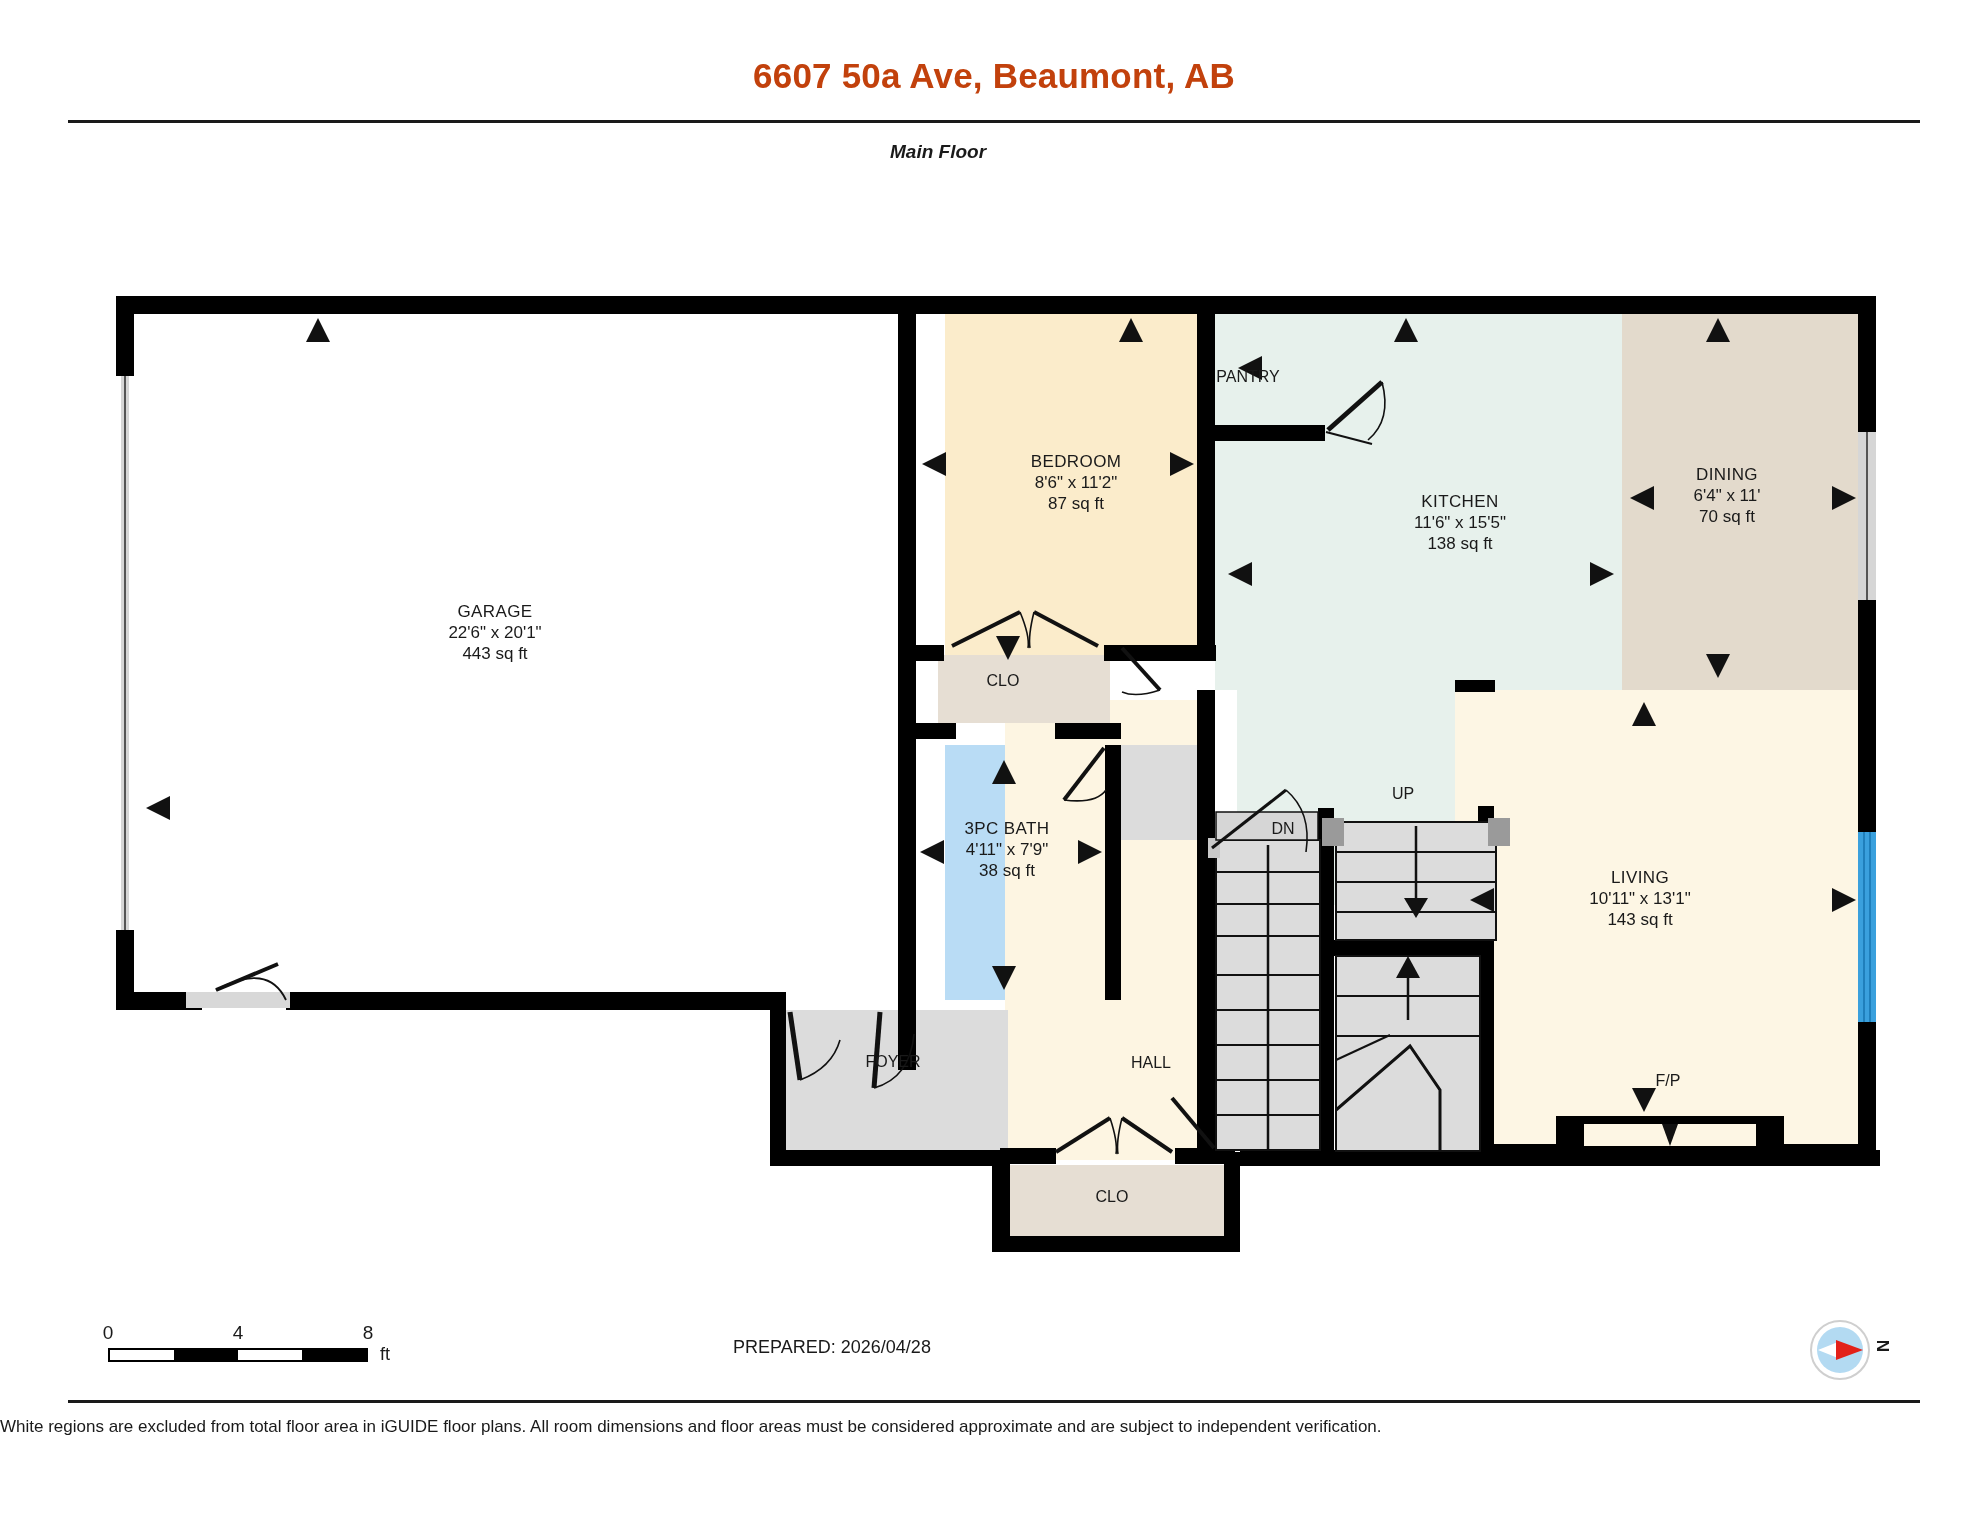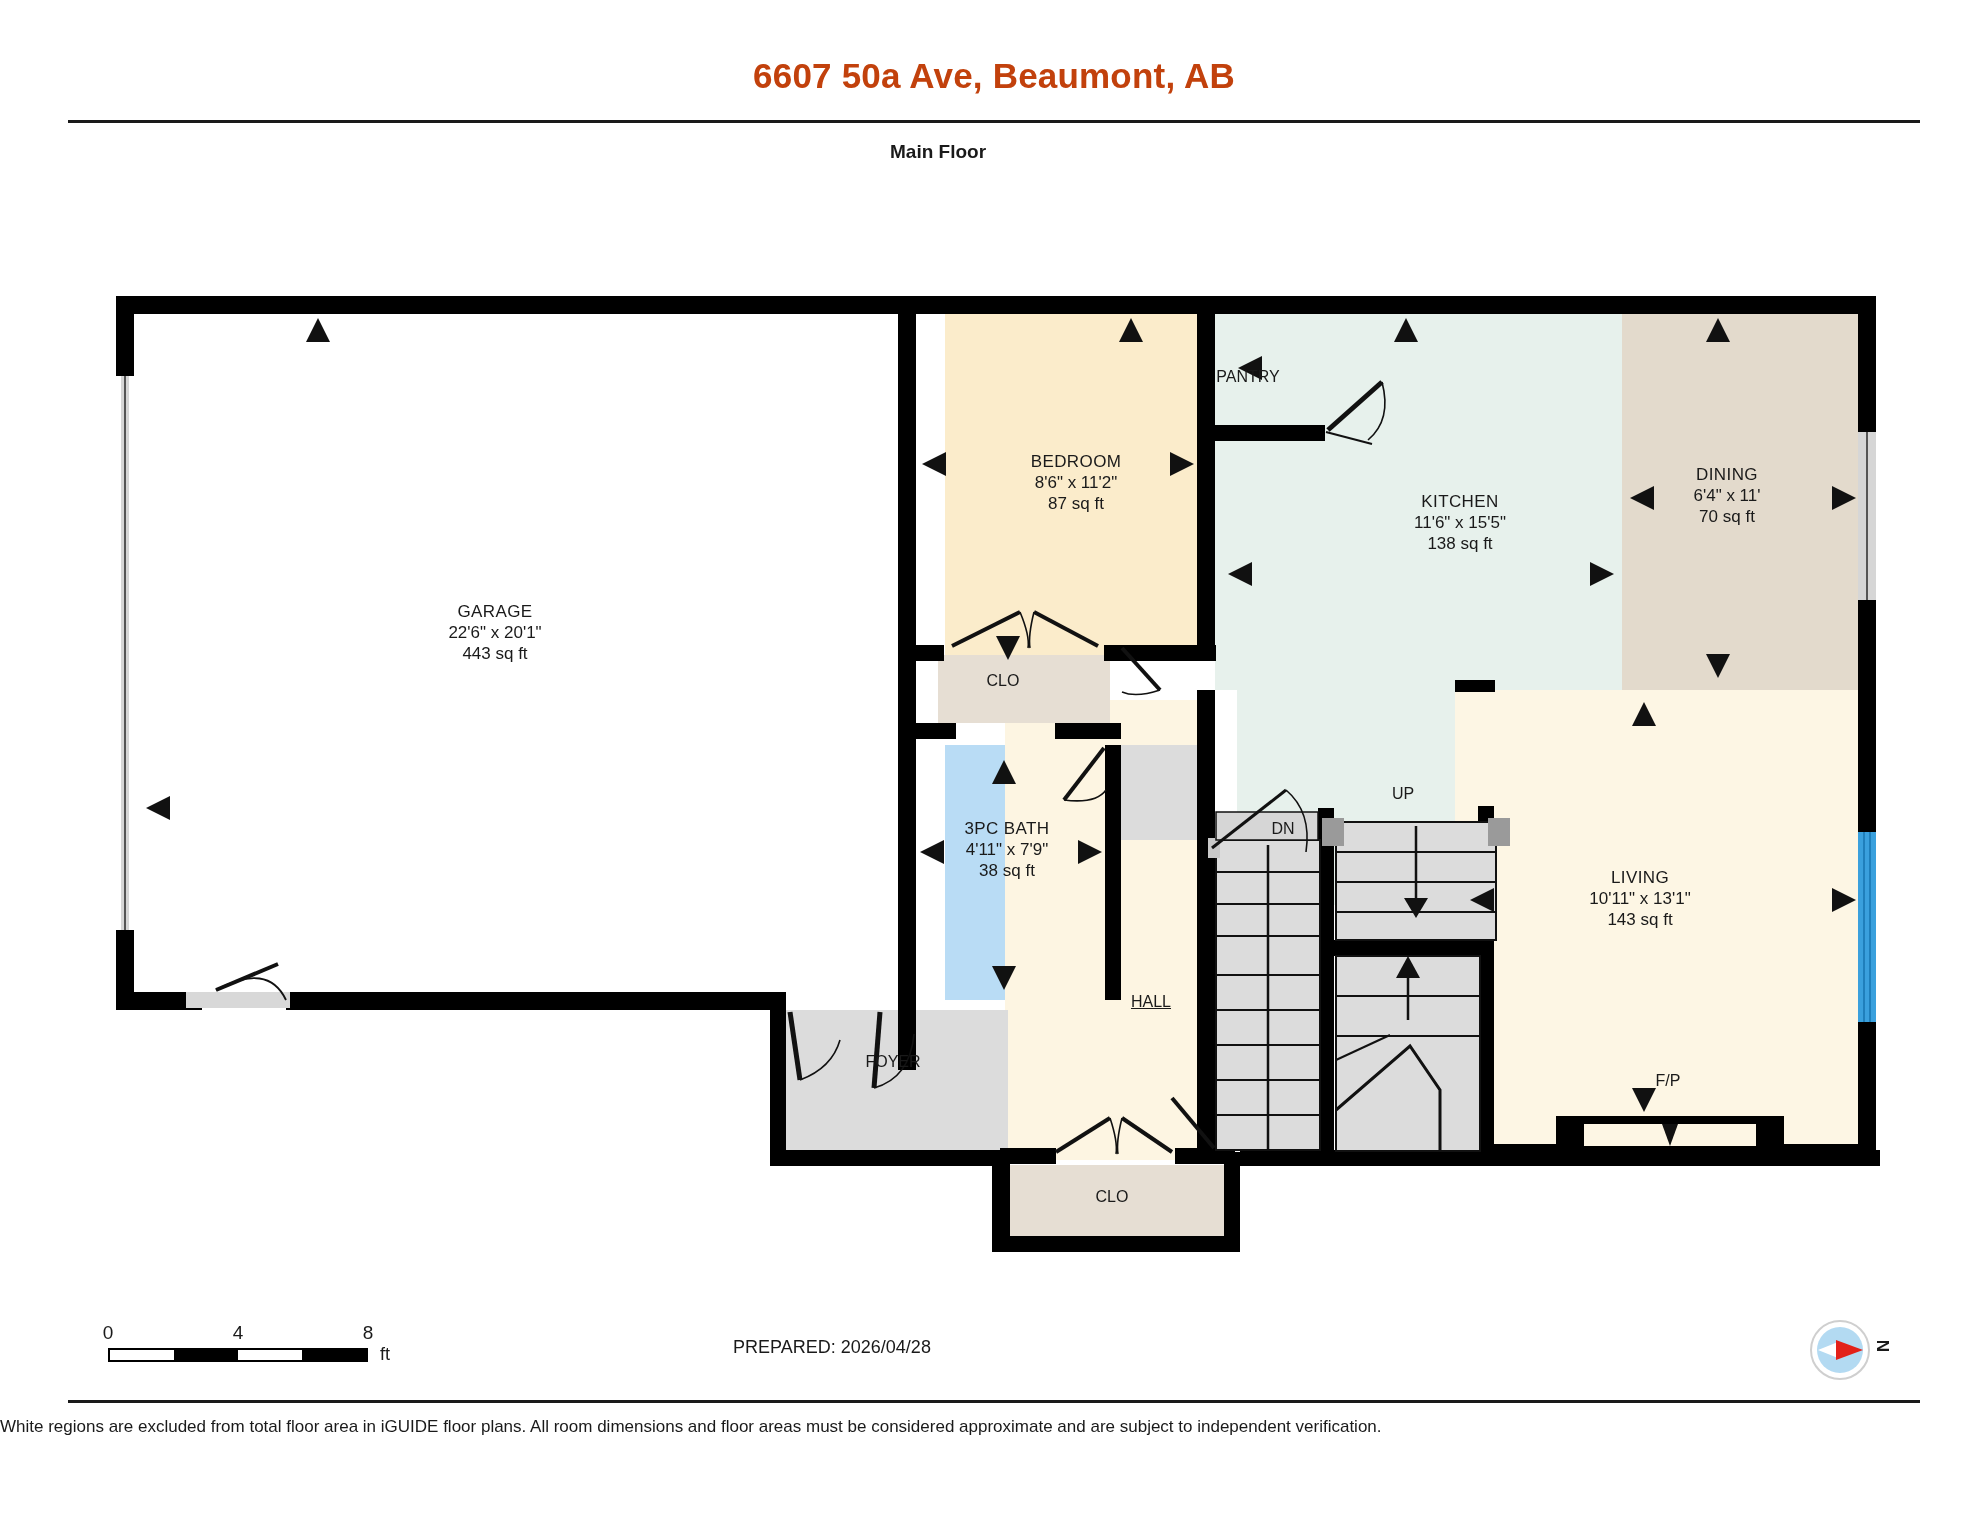--- a/index.html
+++ b/index.html
@@ -45,20 +45,21 @@
     background: #1a1a1a;
   }
 
   #area-summary {
     position: absolute;
     top: 140px;
     left: 890px;
     display: flex;
     align-items: center;
     gap: 22px;
+    font-style: italic;
   }
   #area-summary .floor-label {
     font-size: 19px;
     font-weight: bold;
     white-space: nowrap;
     padding-top: 1px;
   }
   #area-summary .areas div {
     font-size: 19px;
     line-height: 29px;
@@ -421,21 +422,21 @@
   <div class="rm-label" style="left:1640px; top:867px;">
     <div class="nm">LIVING</div>
     <div>10'11" x 13'1"</div>
     <div>143 sq ft</div>
   </div>
 
   <div class="rm-label small" style="left:1248px; top:366px;">PANTRY</div>
   <div class="rm-label small" style="left:1003px; top:670px;">CLO</div>
   <div class="rm-label small" style="left:1112px; top:1186px;">CLO</div>
   <div class="rm-label small" style="left:893px; top:1051px;">FOYER</div>
-  <div class="rm-label small" style="left:1151px; top:991px;text-decoration:underline;">HALL</div>
+  <div class="rm-label small" style="left:1151px; top:1052px;">HALL</div>
   <div class="rm-label small" style="left:1403px; top:783px;">UP</div>
   <div class="rm-label small" style="left:1283px; top:818px;">DN</div>
   <div class="rm-label small" style="left:1668px; top:1070px;">F/P</div>
 </div>
 
 <div id="scalebar">
   <div class="ticks">
     <span style="left:0px;">0</span>
     <span style="left:130px;">4</span>
     <span style="left:260px;">8</span>

